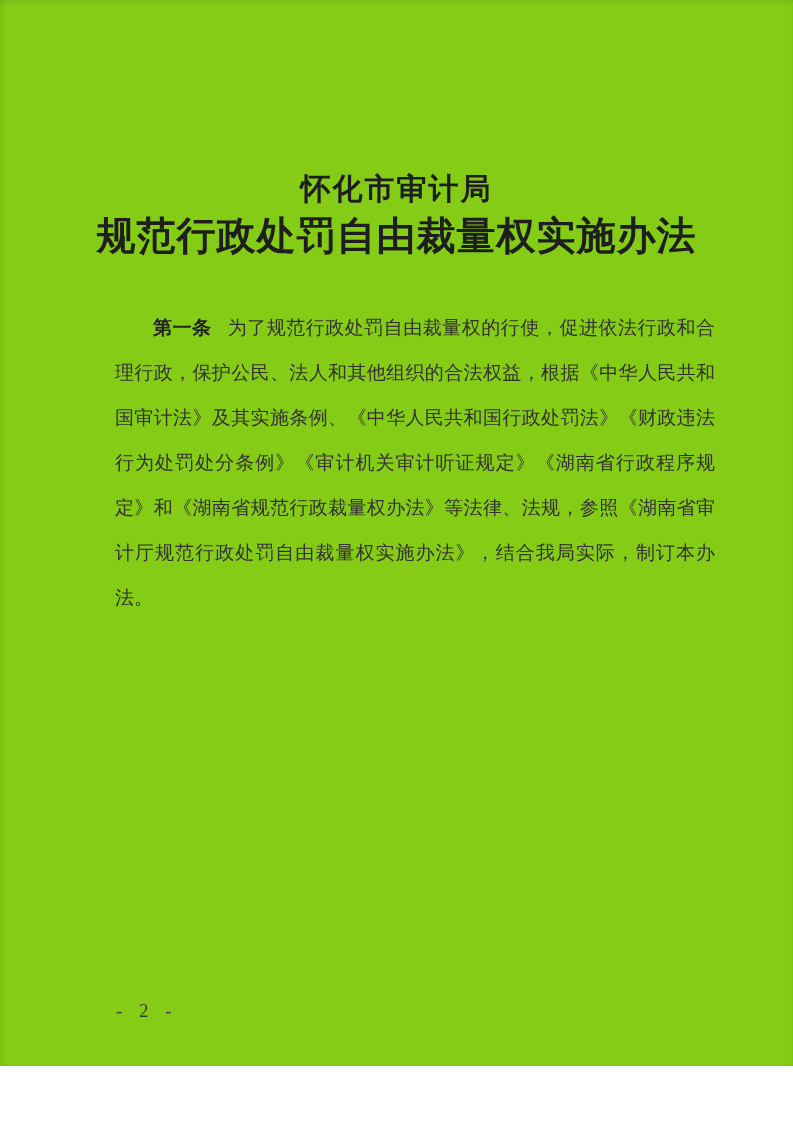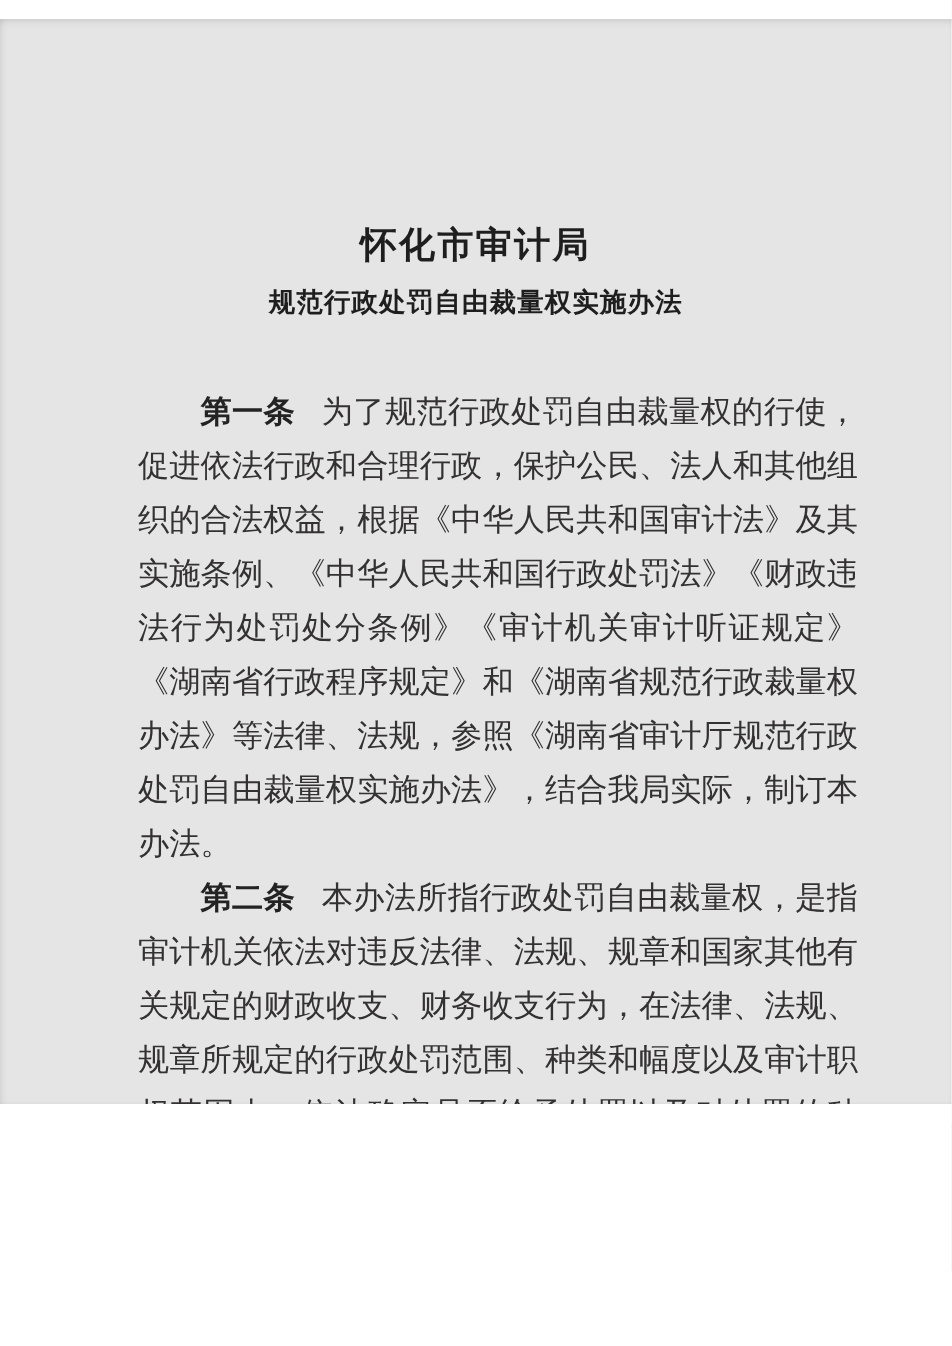--- a/index.html
+++ b/index.html
@@ -3,23 +3,23 @@
 <meta charset="utf-8">
 <style>
   html, body {
     margin: 0;
     padding: 0;
     background: #ffffff;
   }
   .page {
     position: relative;
     width: 793px;
-    height: 904px;
-    margin: 16px auto;
-    background: #e5e5e5;
+    height: 1066px;
+    margin: 0 auto;
+    background: #84cc16;
     box-shadow:
       inset 0 5px 7px -5px rgba(0,0,0,0.18),
       inset 5px 0 7px -5px rgba(0,0,0,0.12),
       inset -3px 0 5px -4px rgba(0,0,0,0.06),
       inset 0 -3px 5px -4px rgba(0,0,0,0.06);
     overflow: hidden;
     font-family: "Liberation Serif", "DejaVu Serif", serif;
     color: #2e2e2e;
   }
   .doc-title {
@@ -27,28 +27,28 @@
     text-align: center;
     font-weight: bold;
     color: #1e1e1e;
     line-height: 47px;
   }
   .doc-title .t1 {
     font-size: 30px;
     letter-spacing: 2px;
   }
   .doc-title .t2 {
-    font-size: 22px;
+    font-size: 39px;
     letter-spacing: 1px;
   }
   .doc-body {
     margin: 46px auto 0 auto;
     width: 600px;
     margin-left: 115px;
-    font-size: 26px;
+    font-size: 19px;
     line-height: 45px;
     text-align: justify;
     text-justify: inter-ideograph;
     color: #333131;
   }
   .doc-body p {
     margin: 0;
     text-indent: 2em;
   }
   .article-label {
@@ -72,19 +72,18 @@
 <div class="page">
 
   <div class="doc-title">
     <div class="t1">怀化市审计局</div>
     <div class="t2">规范行政处罚自由裁量权实施办法</div>
   </div>
 
   <div class="doc-body">
     <p><span class="article-label">第一条</span><span>为了规范行政处罚自由裁量权的行使，促进依法行政和合理行政，保护公民、法人和其他组织的合法权益，根据《中华人民共和国审计法》及其实施条例、《中华人民共和国行政处罚法》《财政违法行为处罚处分条例》《审计机关审计听证规定》《湖南省行政程序规定》和《湖南省规范行政裁量权办法》等法律、法规，参照《湖南省审计厅规范行政处罚自由裁量权实施办法》，结合我局实际，制订本办法。</span></p>
 
-    <p><span class="article-label">第二条</span><span>本办法所指行政处罚自由裁量权，是指审计机关依法对违反法律、法规、规章和国家其他有关规定的财政收支、财务收支行为，在法律、法规、规章所规定的行政处罚范围、种类和幅度以及审计职权范围内，依法确定是否给予处罚以及对处罚的种类、标准等进行自主裁量和选择适用的权力。</span></p>
 
   </div>
 
   <div class="page-number">- 2 -</div>
 
 </div>
 
 </body></html>

